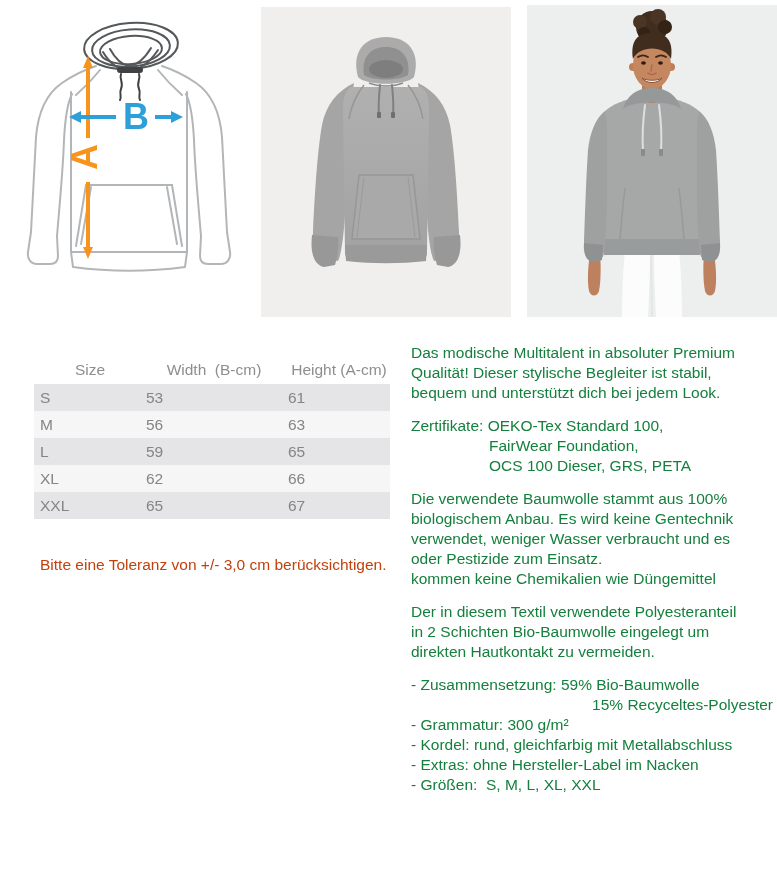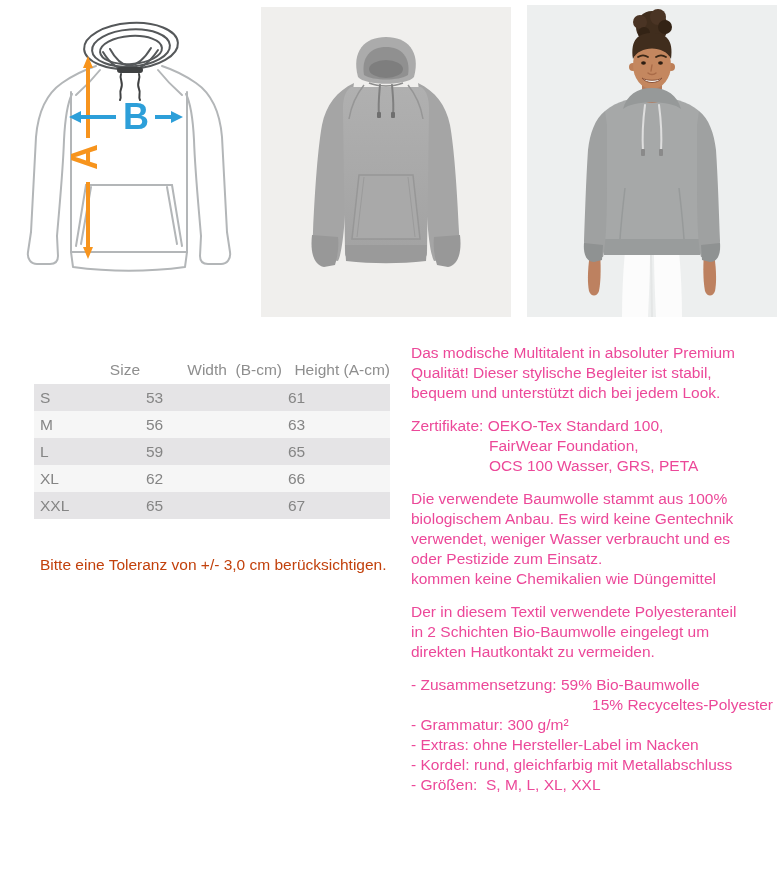--- a/index.html
+++ b/index.html
@@ -10,29 +10,29 @@
   .fig{position:absolute;}
   #fig-diagram{left:0;top:8;width:252px;height:302px;}
   #fig-product{left:261px;top:7px;width:250px;height:310px;}
   #fig-model{left:527px;top:5px;width:250px;height:312px;}
   .fig svg{display:block;}
 
   
   .size-table-wrap{position:absolute;left:34px;top:355px;width:356px;}
   table.size-table{border-collapse:collapse;table-layout:fixed;width:356px;font-size:15.5px;}
   table.size-table col.c1{width:106px;} table.size-table col.c2{width:142px;} table.size-table col.c3{width:108px;}
-  table.size-table th{font-weight:normal;text-align:right;color:#8e8e8e;height:29px;padding:0 0 0 6px;white-space:pre;background:#ffffff;vertical-align:middle;}
+  table.size-table th{font-weight:normal;text-align:center;color:#8e8e8e;height:29px;padding:0 0 0 6px;white-space:pre;background:#ffffff;vertical-align:middle;}
   table.size-table td{color:#858585;height:27px;padding:0 0 0 6px;vertical-align:middle;white-space:pre;}
   table.size-table tr.odd td{background:#e5e4e6;}
   table.size-table tr.even td{background:#f6f6f6;}
 
   .tolerance{position:absolute;left:40px;top:556px;width:350px;font-size:15.5px;color:#c2410c;}
 
   
-  .description{position:absolute;left:411px;top:343px;width:362px;font-size:15.5px;color:#ec4899;}
+  .description{position:absolute;left:411px;top:343px;width:362px;font-size:15.5px;color:#15803d;}
   .desc-block{margin:0 0 13px 0;}
   .desc-line{line-height:20px;white-space:pre-wrap;}
 </style>
 </head>
 <body>
 
 <div class="page">
 
   <div class="fig" id="fig-diagram">
     <svg width="252" height="302" viewBox="0 0 252 302">
@@ -233,37 +233,37 @@
 
   <div class="description">
       <div class="desc-block">
         <div class="desc-line">Das modische Multitalent in absoluter Premium</div>
         <div class="desc-line">Qualität! Dieser stylische Begleiter ist stabil,</div>
         <div class="desc-line">bequem und unterstützt dich bei jedem Look.</div>
       </div>
       <div class="desc-block">
         <div class="desc-line">Zertifikate: OEKO-Tex Standard 100,</div>
         <div class="desc-line" style="padding-left: 78px;">FairWear Foundation,</div>
-        <div class="desc-line" style="padding-left: 78px;">OCS 100 Wasser, GRS, PETA</div>
+        <div class="desc-line" style="padding-left: 78px;">OCS 100 Dieser, GRS, PETA</div>
       </div>
       <div class="desc-block">
         <div class="desc-line">Die verwendete Baumwolle stammt aus 100%</div>
         <div class="desc-line">biologischem Anbau. Es wird keine Gentechnik</div>
         <div class="desc-line">verwendet, weniger Wasser verbraucht und es</div>
         <div class="desc-line">oder Pestizide zum Einsatz.</div>
         <div class="desc-line">kommen keine Chemikalien wie Düngemittel</div>
       </div>
       <div class="desc-block">
         <div class="desc-line">Der in diesem Textil verwendete Polyesteranteil</div>
         <div class="desc-line">in 2 Schichten Bio-Baumwolle eingelegt um</div>
         <div class="desc-line">direkten Hautkontakt zu vermeiden.</div>
       </div>
       <div class="desc-block">
         <div class="desc-line">- Zusammensetzung: 59% Bio-Baumwolle</div>
         <div class="desc-line" style="padding-left: 145px; text-align: right;">15% Recyceltes-Polyester</div>
         <div class="desc-line">- Grammatur: 300 g/m²</div>
+        <div class="desc-line">- Kordel: rund, gleichfarbig mit Metallabschluss</div>
         <div class="desc-line">- Extras: ohne Hersteller-Label im Nacken</div>
-        <div class="desc-line">- Kordel: rund, gleichfarbig mit Metallabschluss</div>
         <div class="desc-line">- Größen:  S, M, L, XL, XXL</div>
       </div>
     </div>
 
 </div>
 
 </body></html>

